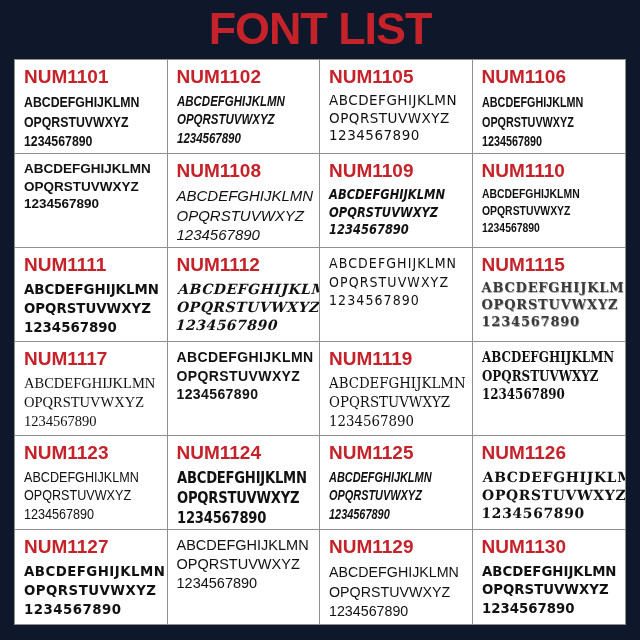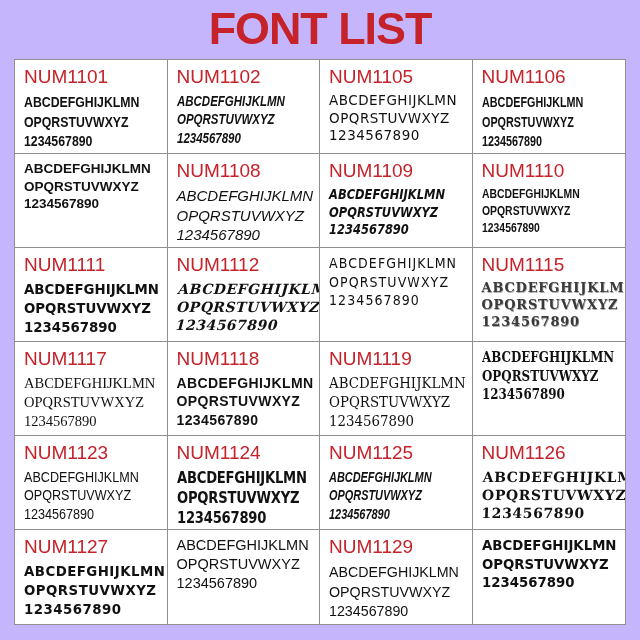--- a/index.html
+++ b/index.html
@@ -1,18 +1,18 @@
 <!DOCTYPE html>
 <html><head>
 <meta charset="utf-8">
 <style>
   html,body { margin:0; padding:0; background:#ffffff; }
   .page {
     width:640px; height:640px; box-sizing:border-box;
-    background:#c4b5fd; overflow:hidden;
+    background:#0f172a; overflow:hidden;
     font-family:"Liberation Sans", sans-serif;
   }
   .title {
     margin:0; padding:5px 0 6px; text-align:center;
     font-family:"Liberation Sans", sans-serif;
     font-weight:900; font-size:44px; line-height:1.1;
     letter-spacing:-1px; color:#c5222a;
     transform:scaleX(1.02);
   }
   .grid {
@@ -20,21 +20,21 @@
     display:grid; grid-template-columns:repeat(4,1fr); grid-template-rows:repeat(6,1fr);
     border:1px solid #8f8f8f; background:#ffffff;
   }
   .cell {
     box-sizing:border-box; padding:6px 9px 3px; overflow:hidden; background:#fff;
   }
   .cell:not(:nth-child(4n)) { border-right:1px solid #8f8f8f; }
   .cell:nth-child(-n+20)    { border-bottom:1px solid #8f8f8f; }
   .code {
     font-family:"Liberation Sans", sans-serif;
-    font-size:19px; font-weight:400; color:#c5222a;
+    font-size:19px; font-weight:700; color:#c5222a;
     line-height:1.2; margin-bottom:3px; white-space:nowrap;
   }
   .sample { display:inline-block; transform-origin:0 50%; color:#111; }
   .ln { white-space:nowrap; line-height:1.3; }
 
   
   .s1101 { font:900 15px/1.28 "Liberation Sans",sans-serif; transform:scaleX(.82); }
   .s1102 { font:italic 900 14px/1.3 "Liberation Sans",sans-serif; transform:scaleX(.82); }
   .s1105 { font:400 13.5px/1.3 "DejaVu Sans",sans-serif; letter-spacing:.5px; }
   .s1106 { font:900 15px/1.28 "Liberation Sans",sans-serif; transform:scaleX(.72); }
@@ -174,21 +174,20 @@
   <div class="cell">
     <div class="code">NUM1117</div>
     <div class="sample s1117">
       <div class="ln">ABCDEFGHIJKLMN</div>
       <div class="ln">OPQRSTUVWXYZ</div>
       <div class="ln">1234567890</div>
     </div>
   </div>
 
   <div class="cell">
-    <div class="code">NUM1118</div>
     <div class="sample s1118">
       <div class="ln">ABCDEFGHIJKLMN</div>
       <div class="ln">OPQRSTUVWXYZ</div>
       <div class="ln">1234567890</div>
     </div>
   </div>
 
   <div class="cell">
     <div class="code">NUM1119</div>
     <div class="sample s1119">
@@ -262,20 +261,21 @@
   <div class="cell">
     <div class="code">NUM1129</div>
     <div class="sample s1129">
       <div class="ln">ABCDEFGHIJKLMN</div>
       <div class="ln">OPQRSTUVWXYZ</div>
       <div class="ln">1234567890</div>
     </div>
   </div>
 
   <div class="cell">
+    <div class="code">NUM1130</div>
     <div class="sample s1130">
       <div class="ln">ABCDEFGHIJKLMN</div>
       <div class="ln">OPQRSTUVWXYZ</div>
       <div class="ln">1234567890</div>
     </div>
   </div>
 </div>
 </div>
 
 </body></html>

